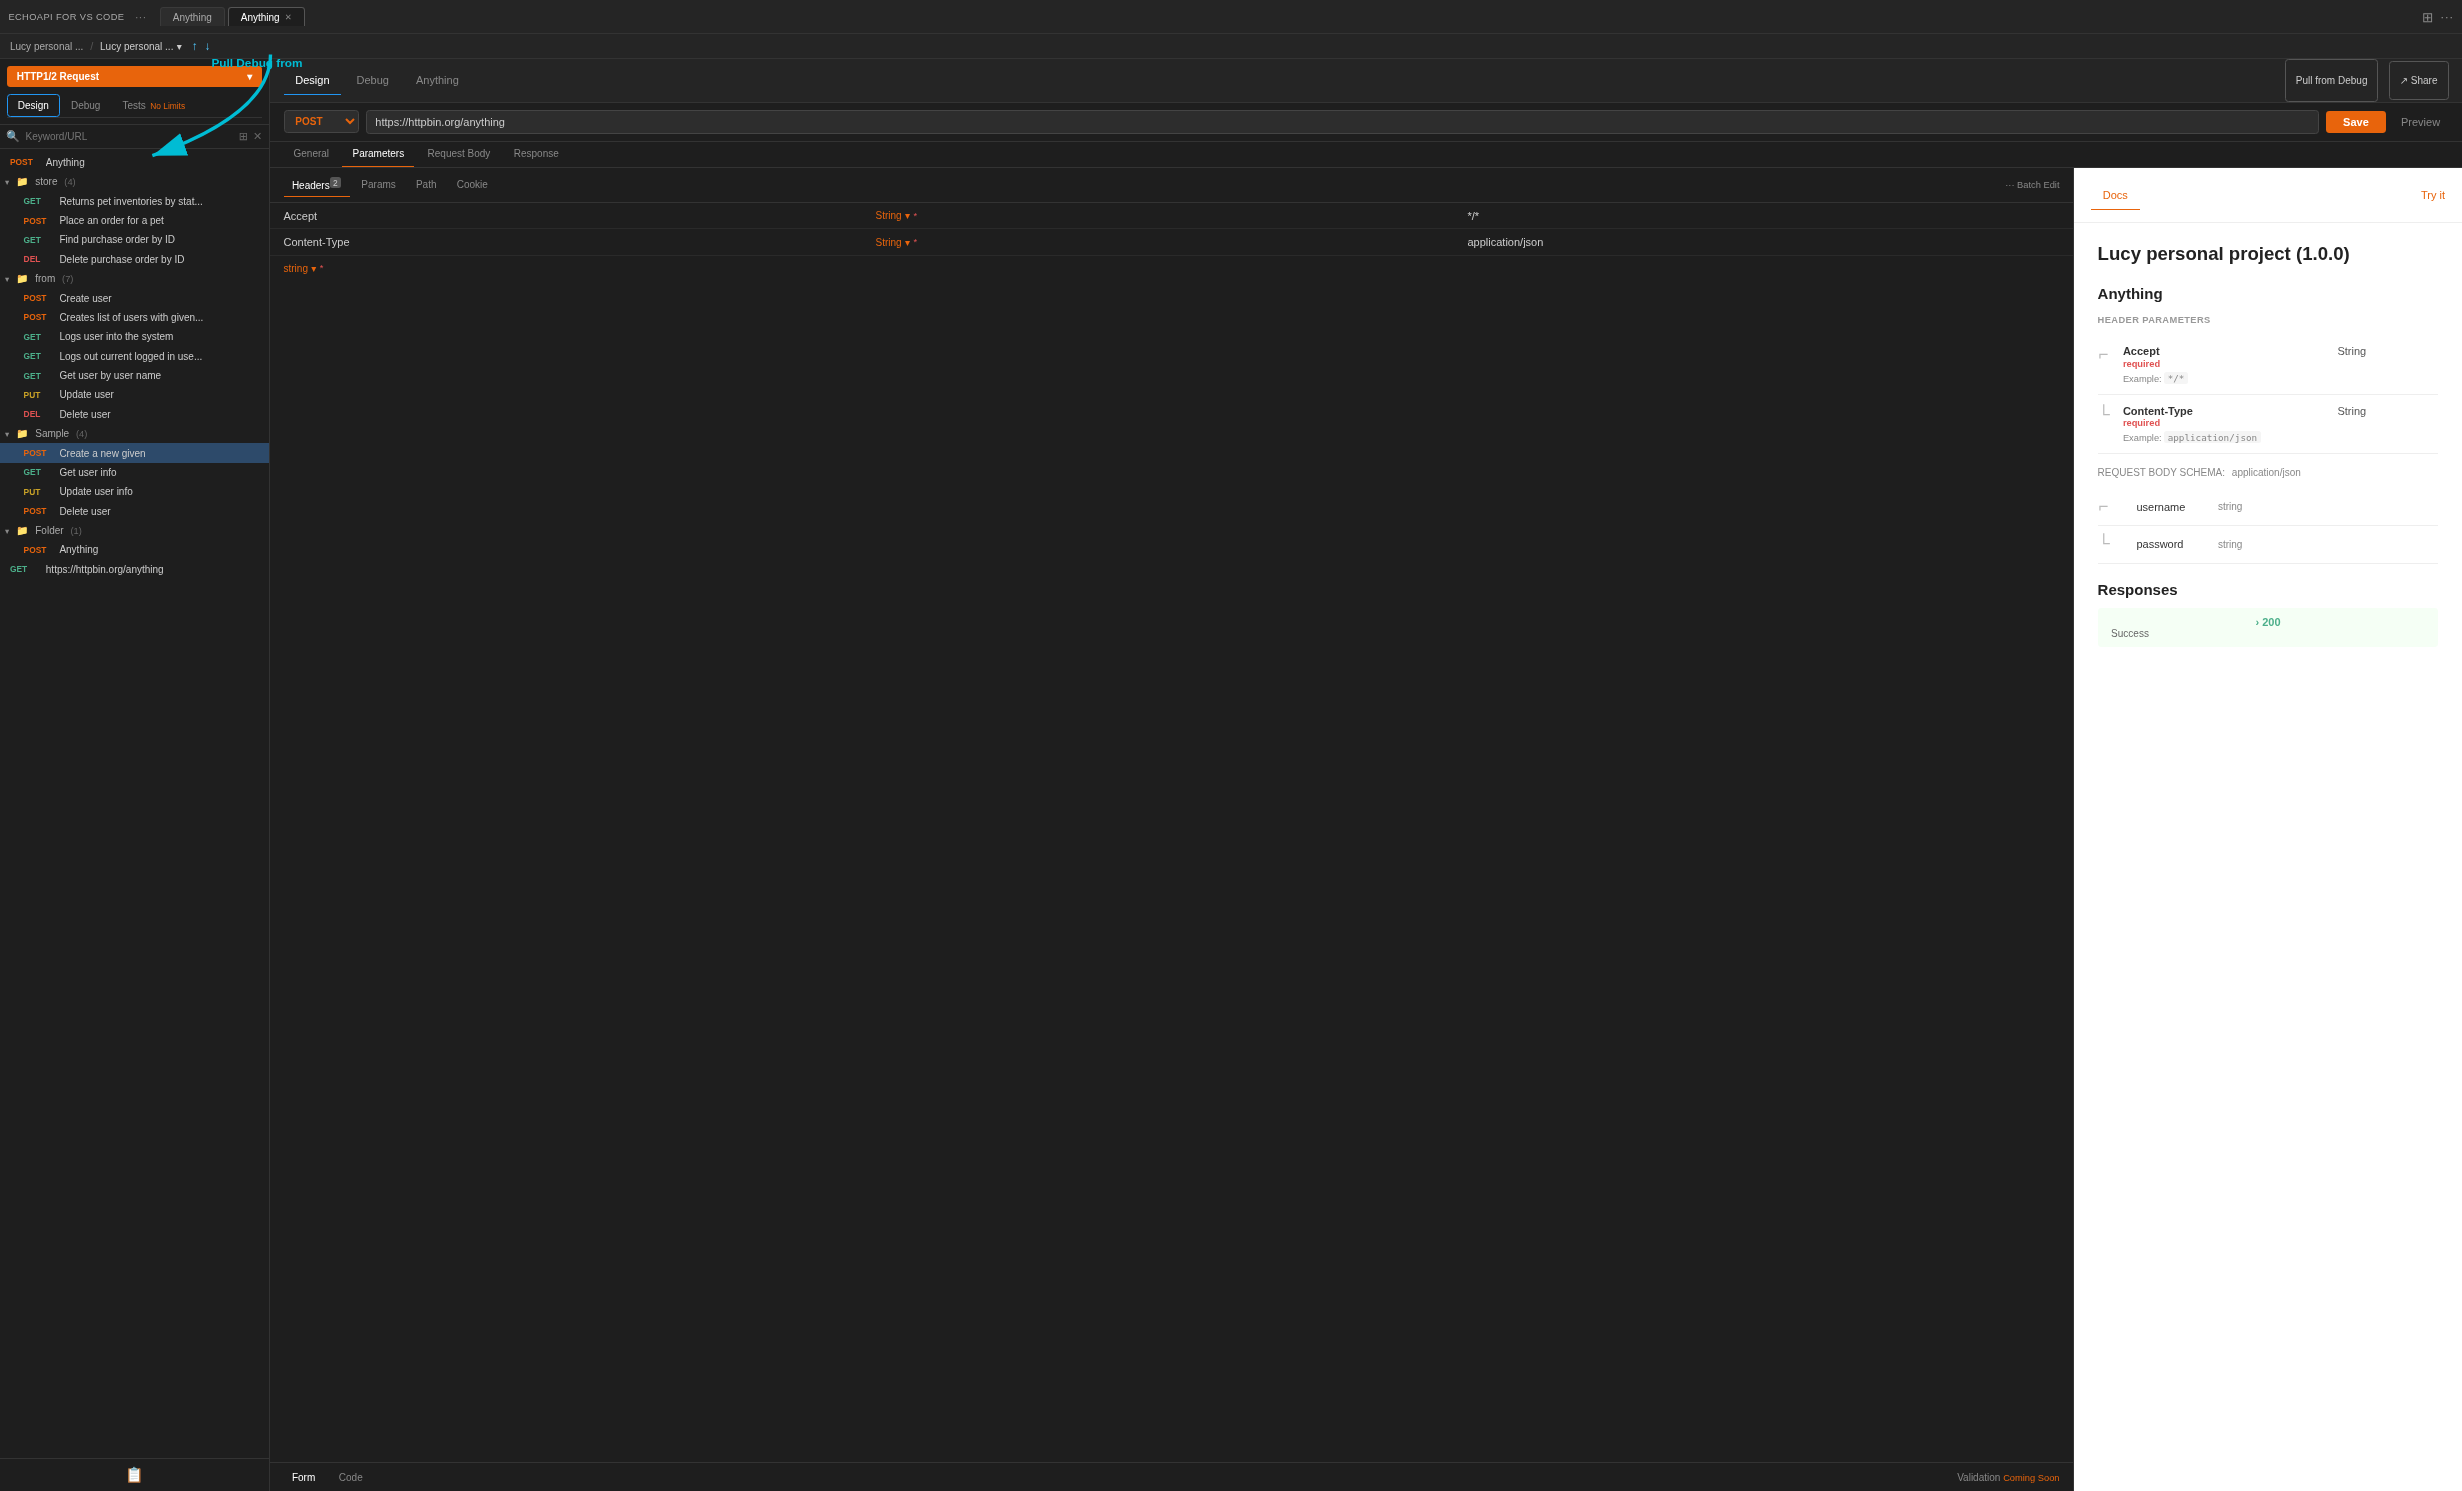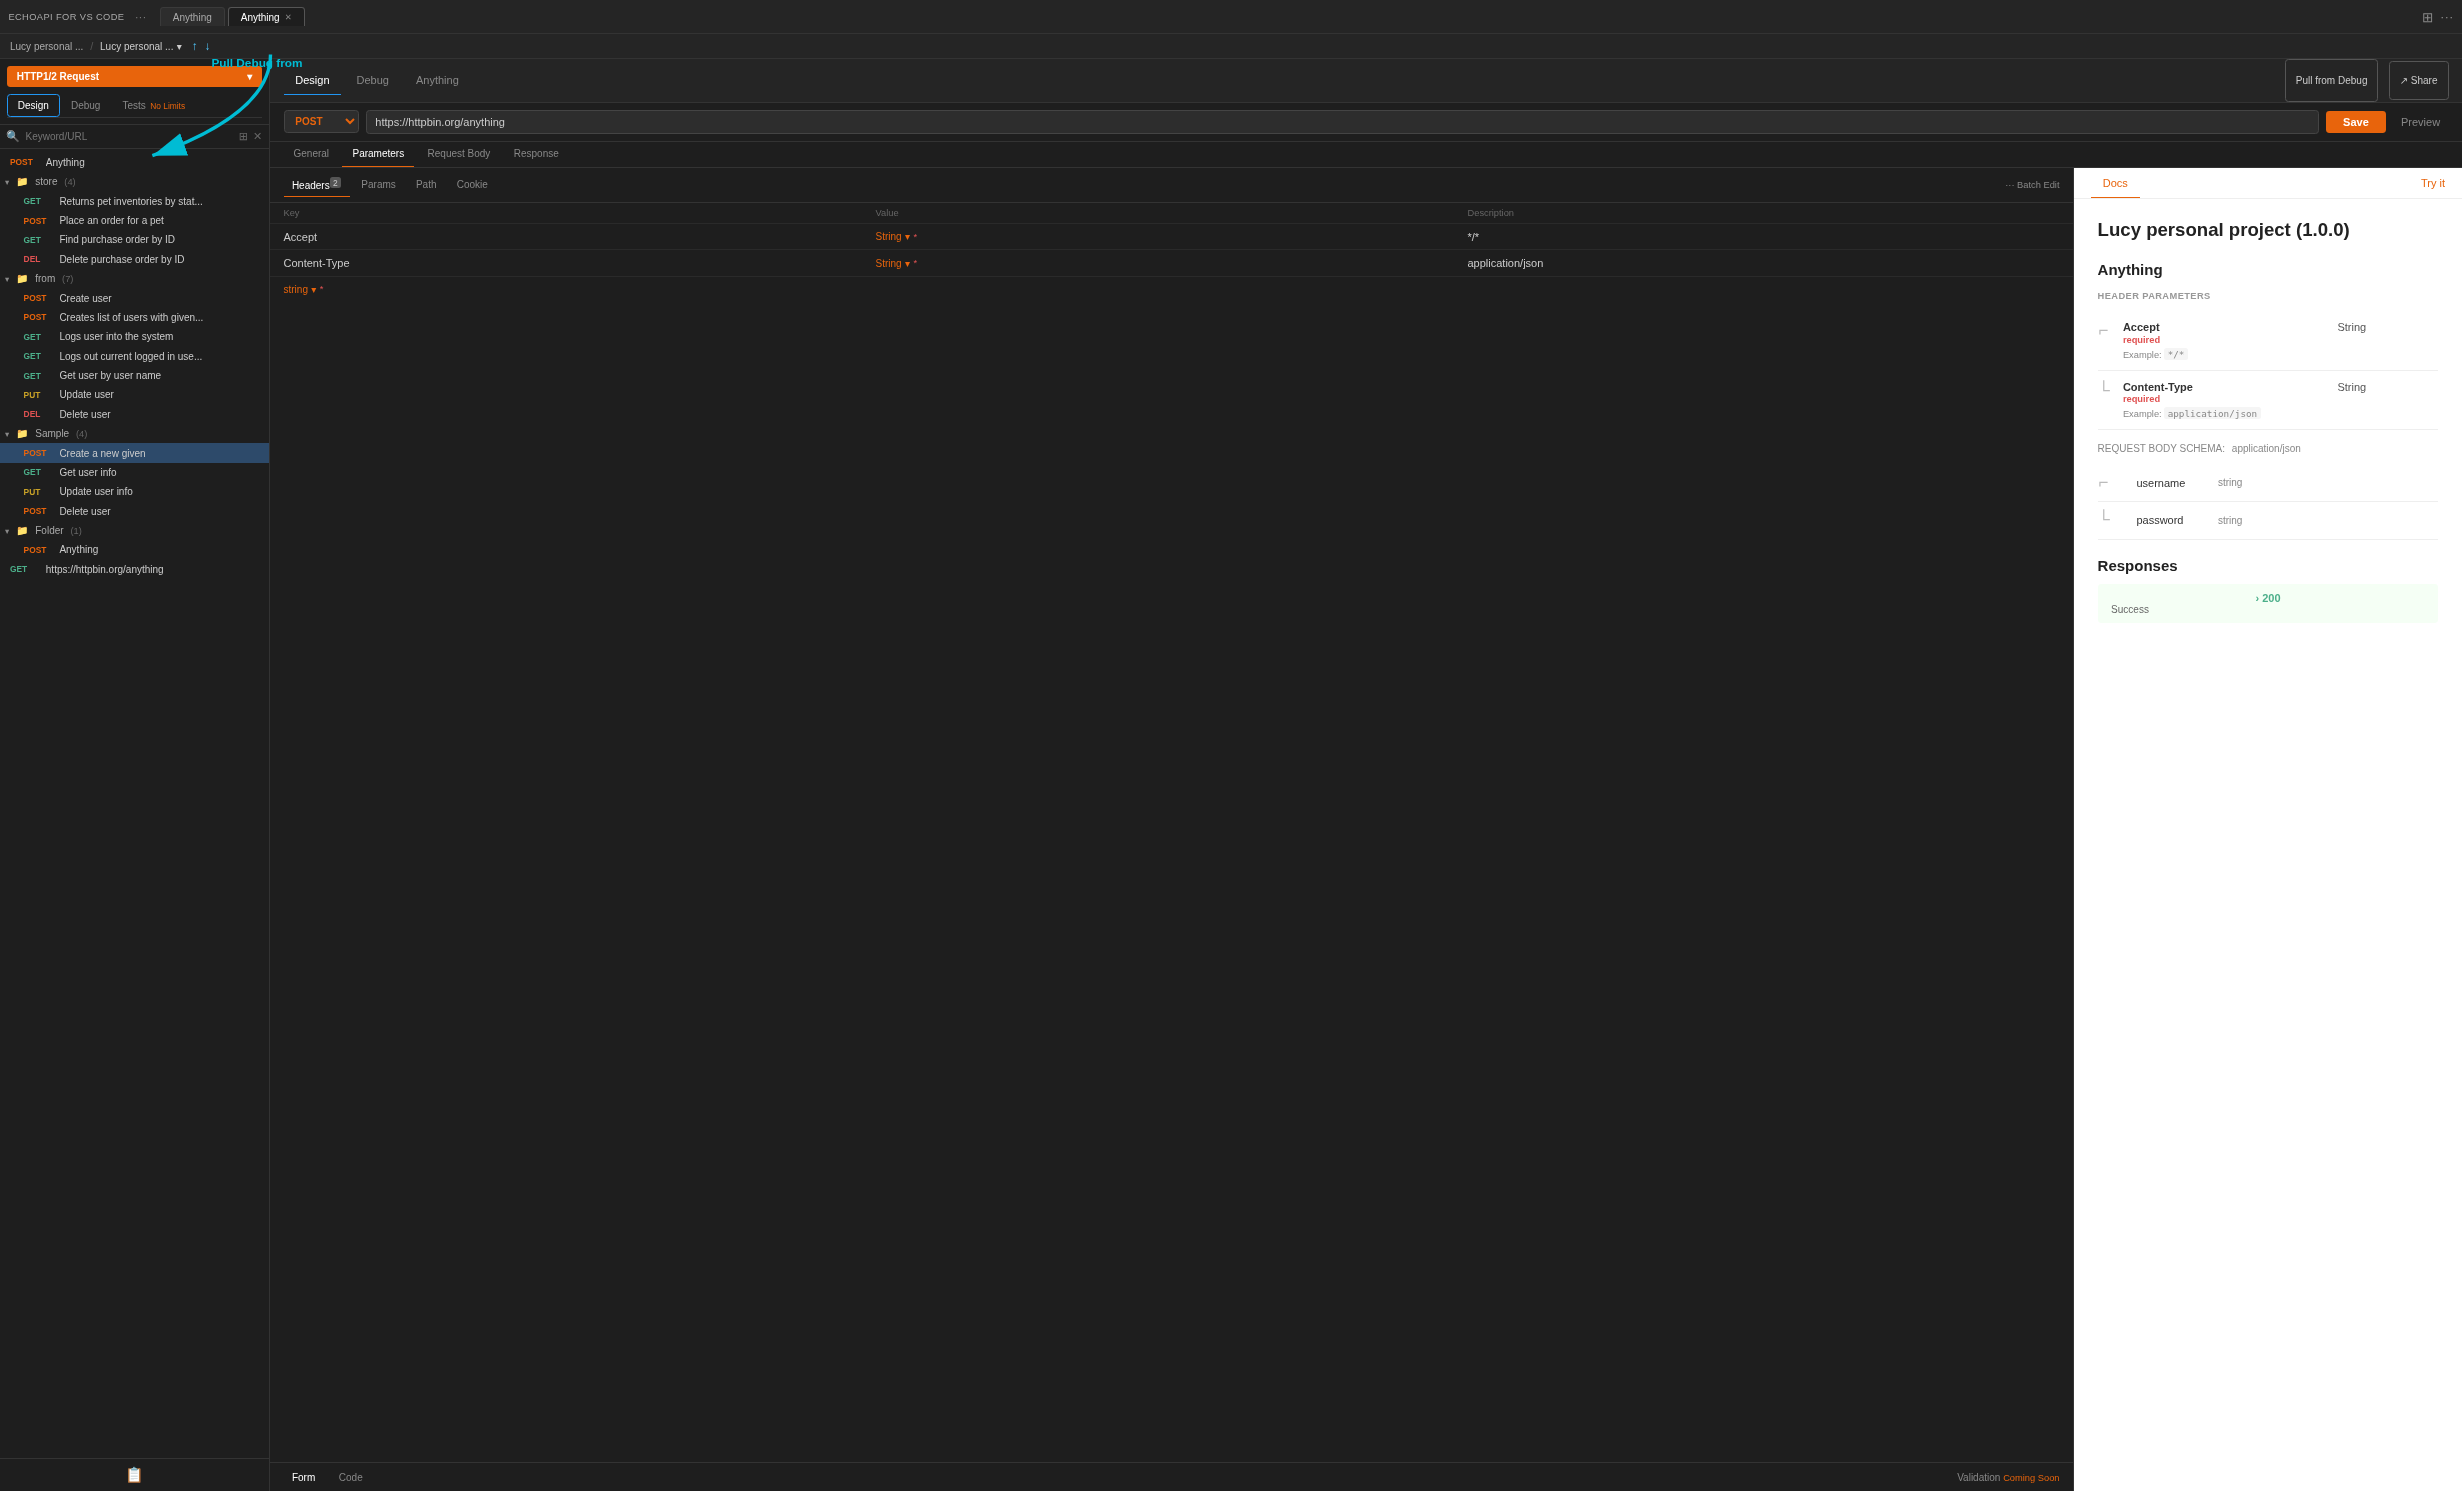--- a/index.html
+++ b/index.html
@@ -85,21 +85,21 @@
     .required-star { color: #e05252; font-size: 9.3px; }
     .empty-row { display: flex; align-items: center; padding: 6.8px 13.5px; }
     .bottom-tabs { display: flex; align-items: center; padding: 5px 13.5px; border-top: 0.8px solid #333; gap: 6.8px; flex-shrink: 0; }
     .bottom-tab { padding: 3.4px 8.4px; font-size: 10px; color: #888; cursor: pointer; }
     .bottom-tab.active { color: #fff; }
     .validation-text { margin-left: auto; color: #888; font-size: 10px; }
     .coming-soon { color: #e8640c; font-size: 9.3px; }
 
     
     .right-panel { width: 388px; background: #fff; color: #333; display: flex; flex-direction: column; overflow-y: auto; flex-shrink: 0; }
-    .docs-header-tabs { display: flex; align-items: center; padding: 0 17px; border-bottom: 0.8px solid #eee; flex-shrink: 0; gap: 6.8px; }
+    .docs-header-tabs { display: flex; align-items: center; padding: 12px 17px; border-bottom: 0.8px solid #eee; flex-shrink: 0; gap: 6.8px; }
     .docs-tab { padding: 8.4px 11.8px; font-size: 11px; color: #888; cursor: pointer; border-bottom: 1.7px solid transparent; }
     .docs-tab.active { color: #e8640c; border-bottom: 1.7px solid #e8640c; }
     .try-it { color: #e8640c; margin-left: auto; font-size: 11px; cursor: pointer; }
     .docs-content { padding: 20px 23.6px; }
     .docs-title { font-size: 18.6px; font-weight: 600; color: #222; margin-bottom: 20px; }
     .docs-section-title { font-size: 15px; font-weight: 600; color: #222; margin-bottom: 13.5px; }
     .docs-label { font-size: 9.3px; color: #999; text-transform: uppercase; letter-spacing: 0.4px; margin-bottom: 10px; font-weight: 600; }
     .param-row { display: flex; align-items: flex-start; padding: 10px 0; border-bottom: 0.8px solid #eee; gap: 13.5px; }
     .param-info { flex: 1; }
     .param-name { font-weight: 600; color: #333; font-size: 11px; }
@@ -352,25 +352,20 @@
             <div class="header-tab">
               <span>Path</span>
             </div>
             <div class="header-tab">
               <span>Cookie</span>
             </div>
             <span class="batch-edit" style="margin-left:auto;">··· Batch Edit</span>
           </div>
 
           <div class="headers-table">
-            <div class="headers-table-head">
-              <span>Key</span>
-              <span>Value</span>
-              <span>Description</span>
-            </div>
             <div class="header-row">
               <span style="color:#ccc;">Accept</span>
               <div class="type-badge">
                 <span>String</span>
                 <span>▾</span>
                 <span class="required-star">*</span>
               </div>
               <span style="color:#ccc;">*/*</span>
             </div>
             <div class="header-row">

